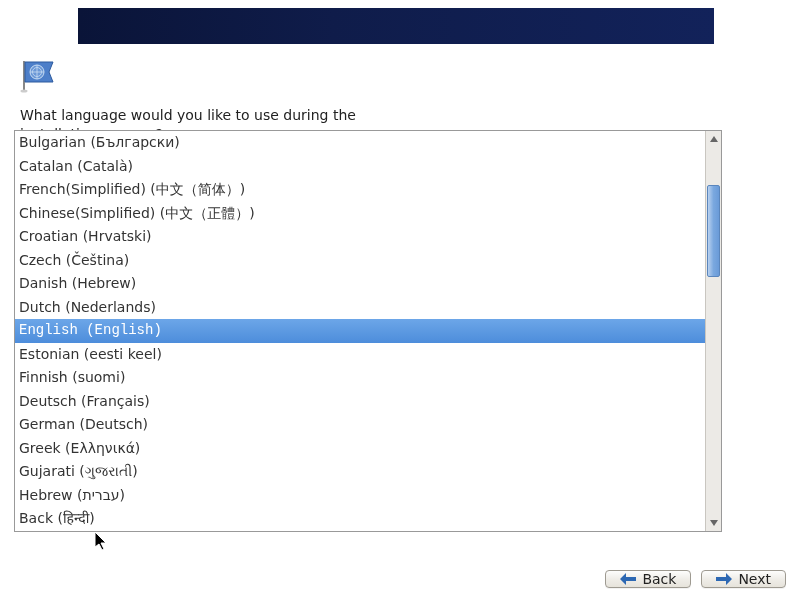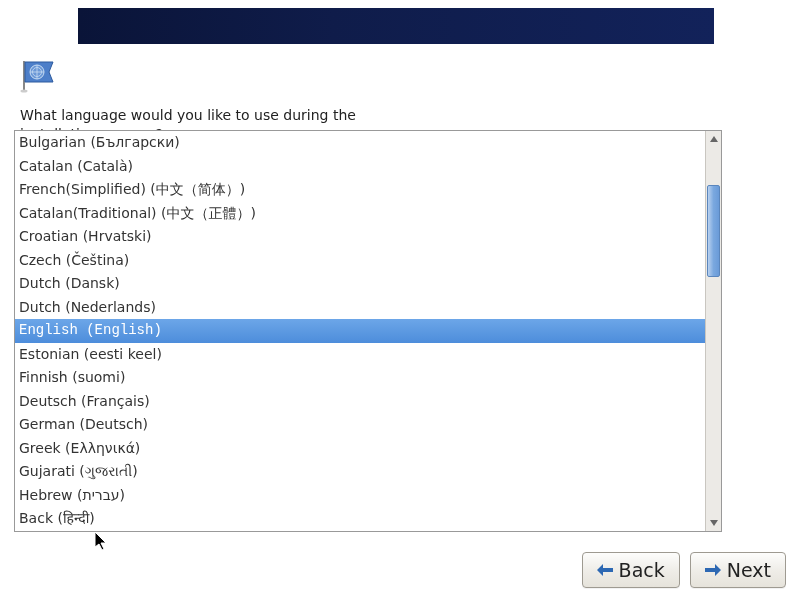--- a/index.html
+++ b/index.html
@@ -109,30 +109,30 @@
     }
     .button-row {
       position: absolute;
       bottom: 18px;
       right: 18px;
       display: flex;
       gap: 10px;
     }
     .btn {
       min-width: 76px;
-      height: 36px;
+      height: 18px;
       padding: 0 14px;
       border: 1px solid #9e9a91;
       border-radius: 4px;
       background: linear-gradient(to bottom, #fdfdfc 0%, #efede8 50%, #e6e3db 100%);
       display: flex;
       align-items: center;
       justify-content: center;
       gap: 6px;
-      font-size: 19px;
+      font-size: 14px;
       color: #222;
       cursor: pointer;
       box-shadow: 0 1px 0 rgba(0,0,0,0.05);
     }
     .btn svg { display: block; }
     .cursor-ptr {
       position: absolute;
       top: 532px;
       left: 95px;
       pointer-events: none;
@@ -157,24 +157,24 @@
   </span>
   <div class="prompt-text">What language would you like to use during the installation process?</div>
 </div>
 
 <div class="list-frame">
   <div class="list-body">
     <div class="list-inner" id="lang-list">
         <div class="list-item">Bulgarian (Български)</div>
         <div class="list-item">Catalan (Català)</div>
         <div class="list-item">French(Simplified) (中文（简体）)</div>
-        <div class="list-item">Catalan(Traditional) (中文（正體）)</div>
+        <div class="list-item">Chinese(Simplified) (中文（正體）)</div>
         <div class="list-item">Croatian (Hrvatski)</div>
         <div class="list-item">Czech (Čeština)</div>
-        <div class="list-item">Dutch (Dansk)</div>
+        <div class="list-item">Danish (Hebrew)</div>
         <div class="list-item">Dutch (Nederlands)</div>
         <div class="list-item selected">English (English)</div>
         <div class="list-item">Estonian (eesti keel)</div>
         <div class="list-item">Finnish (suomi)</div>
         <div class="list-item">Deutsch (Français)</div>
         <div class="list-item">German (Deutsch)</div>
         <div class="list-item">Greek (Ελληνικά)</div>
         <div class="list-item">Gujarati (ગુજરાતી)</div>
         <div class="list-item">Hebrew (עברית)</div>
         <div class="list-item">Back (हिन्दी)</div>

